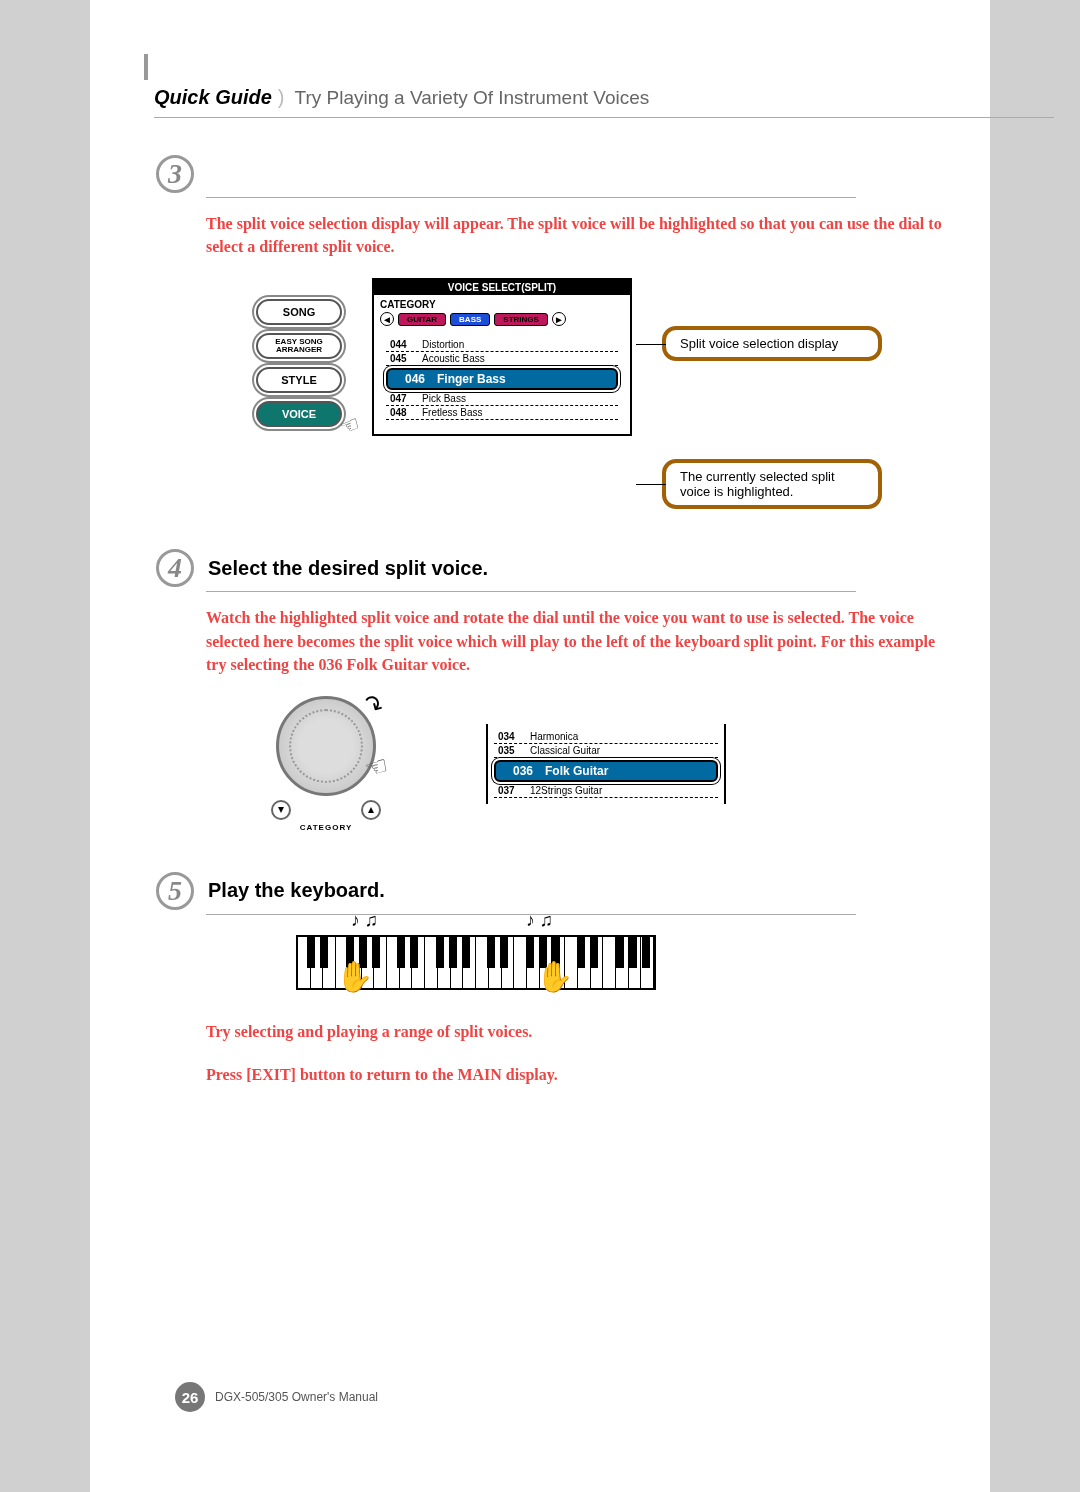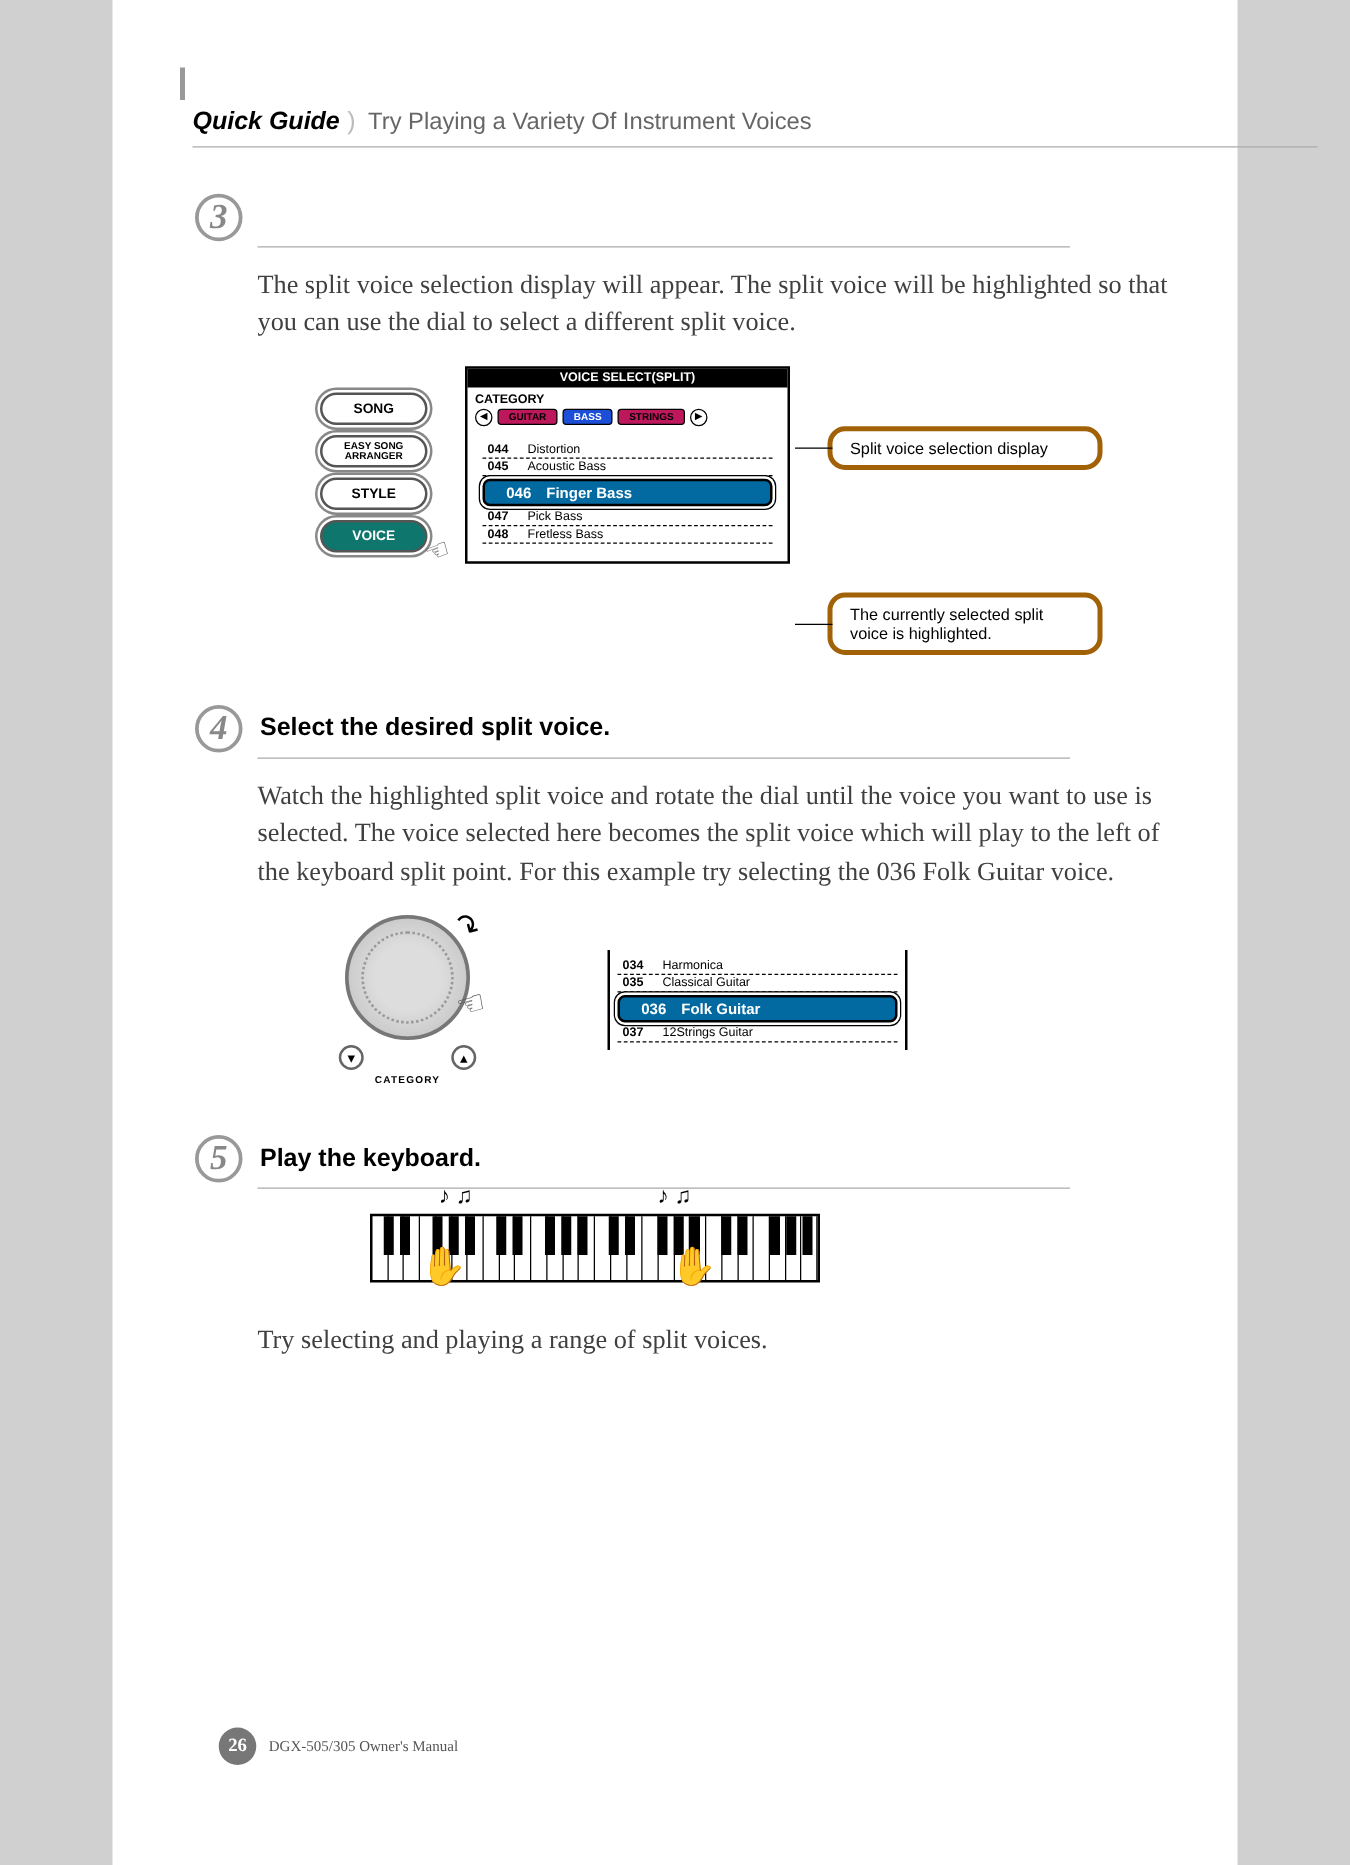--- a/index.html
+++ b/index.html
@@ -88,24 +88,25 @@
     margin-left: -50px;
     flex-shrink: 0;
   }
   .step-title {
     font-family: Arial, sans-serif;
     font-weight: bold;
     font-size: 20px;
     color: #000;
   }
   .step-body {
-    font-size: 21px;
+    font-size: 16px;
     line-height: 1.45;
-    color: #404040;
+    color: #ef4444;
     margin-bottom: 20px;
+    font-weight: bold;
   }
   .figure-row {
     display: flex;
     gap: 30px;
     align-items: flex-start;
     margin: 20px 0 30px 50px;
   }
   
   .buttons-panel {
     display: flex;
@@ -340,21 +341,21 @@
     color: #444;
   }
   
   .footer {
     position: absolute;
     left: 85px;
     bottom: 80px;
     display: flex;
     align-items: center;
     gap: 10px;
-    font-family: Liberation Serif, serif;
+    font-family: Liberation Sans, sans-serif;
     margin-top: 33px;
   }
   .page-num-badge {
     width: 30px;
     height: 30px;
     border-radius: 50%;
     background: #777;
     color: #fff;
     font-weight: bold;
     font-size: 15px;
@@ -536,20 +537,21 @@
             <div class="black-key" style="left:318px"></div>
               <div class="black-key" style="left:331px"></div>
               <div class="black-key" style="left:344px"></div>
           </div>
         </div>
         <span class="kb-hand" style="left:40px">✋</span>
         <span class="kb-hand" style="left:240px">✋</span>
       </div>
 
       <div class="step-body">Try selecting and playing a range of split voices.</div>
+      <div class="step-body" style="margin-top:8px">Press [EXIT] button to return to the MAIN display.</div>
     </div>
 
   </div>
 
   <div class="footer">
     <div class="page-num-badge">26</div>
     <div class="footer-text">DGX-505/305  Owner's Manual</div>
   </div>
 </div>
 

